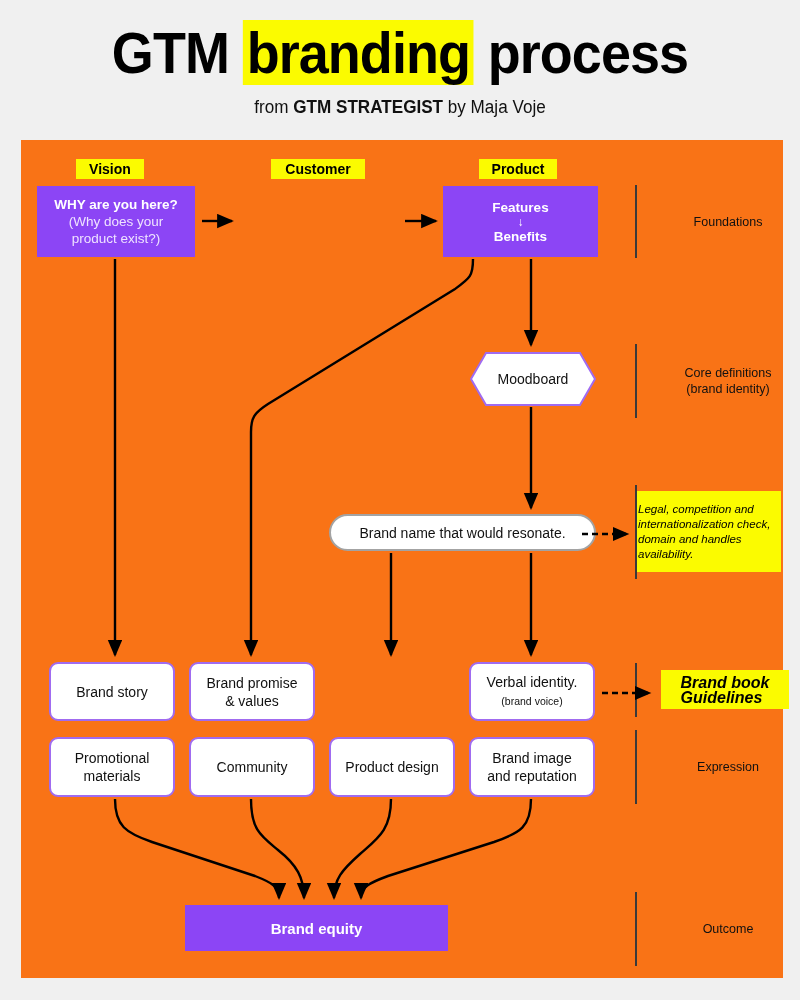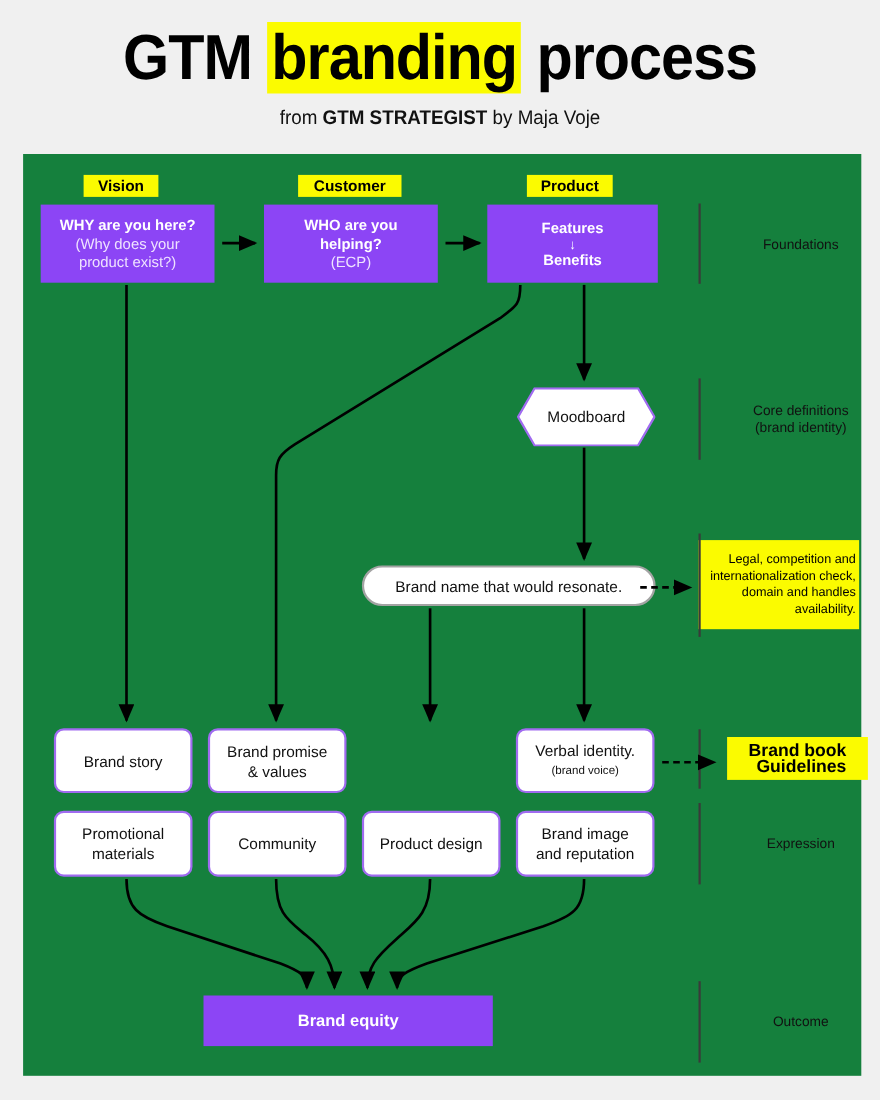--- a/index.html
+++ b/index.html
@@ -19,37 +19,37 @@
     transform:scaleX(0.93);transform-origin:center top;
   }
   #title .hl{background:#fbfb00;padding:0 4px;}
   #subtitle{
     position:absolute;left:0;top:97px;width:800px;text-align:center;
     font-size:18px;color:#111;white-space:nowrap;
     transform:scaleX(0.95);transform-origin:center top;
   }
   #subtitle b{font-weight:bold;}
   
-  #card{position:absolute;left:21px;top:140px;width:762px;height:838px;background:#15803d;}
+  #card{position:absolute;left:21px;top:140px;width:762px;height:838px;background:#f97316;}
   
   .node{position:absolute;box-sizing:border-box;display:flex;align-items:center;
         justify-content:center;text-align:center;}
   .purple-box{background:#8c45f5;color:#fff;font-size:13.5px;font-weight:bold;line-height:17px;}
   .purple-box .sub{font-weight:normal;color:#efe3ff;}
   .outline-box{background:#fff;border:2px solid #a06bf0;border-radius:9px;
                color:#111;font-size:14px;line-height:18px;}
   .outline-pill{background:#fff;border:2px solid #a3a3a3;border-radius:22px;
                 color:#111;font-size:14px;}
   .outline-box .small{font-size:10.5px;display:block;margin-top:1px;}
   .yellow-tag{position:absolute;background:#fbfb00;color:#000;font-weight:bold;
               font-size:14px;text-align:center;padding:2px 7px;box-sizing:border-box;
               white-space:nowrap;}
   .yellow-note{position:absolute;background:#fbfb00;color:#000;font-size:11.5px;
-               line-height:15px;text-align:right;box-sizing:border-box;
-               display:flex;align-items:center;justify-content:center;padding:4px 3px;}
+               line-height:15px;text-align:left;box-sizing:border-box;
+               display:flex;align-items:center;justify-content:center;padding:4px 3px;font-style:italic;}
   .stage-label{position:absolute;font-size:12.5px;color:#111;line-height:16px;
                text-align:center;display:flex;align-items:center;justify-content:center;}
   .divider{position:absolute;width:2px;background:#3a3a3a;}
   #svg-layer{position:absolute;left:0;top:0;width:800px;height:1000px;pointer-events:none;}
 </style>
 </head>
 <body>
 
 <div id="header">
   <div id="title">
@@ -65,25 +65,20 @@
   <div class="yellow-tag" style="left:55px;top:19px;width:68px;">Vision</div>
   <div class="yellow-tag" style="left:250px;top:19px;width:94px;">Customer</div>
   <div class="yellow-tag" style="left:458px;top:19px;width:78px;">Product</div>
 
   <div class="node purple-box" style="left:16px;top:46px;width:158px;height:71px;flex-direction:column;">
     <div>WHY are you here?</div>
     <div class="sub">(Why does your</div>
     <div class="sub">product exist?)</div>
   </div>
 
-  <div class="node purple-box" style="left:219px;top:46px;width:158px;height:71px;flex-direction:column;">
-    <div>WHO are you</div>
-    <div>helping?</div>
-    <div class="sub">(ECP)</div>
-  </div>
 
   <div class="node purple-box" style="left:422px;top:46px;width:155px;height:71px;flex-direction:column;">
     <div>Features</div>
     <div style="font-size:12px;line-height:12px;">↓</div>
     <div>Benefits</div>
   </div>
 
   <div style="position:absolute;left:449px;top:212px;width:126px;height:54px;">
     <svg width="126" height="54" viewBox="0 0 126 54" style="position:absolute;left:0;top:0;">
       <polygon points="16,1 110,1 125,27 110,53 16,53 1,27" fill="#ffffff" stroke="#a06bf0" stroke-width="2"></polygon>

